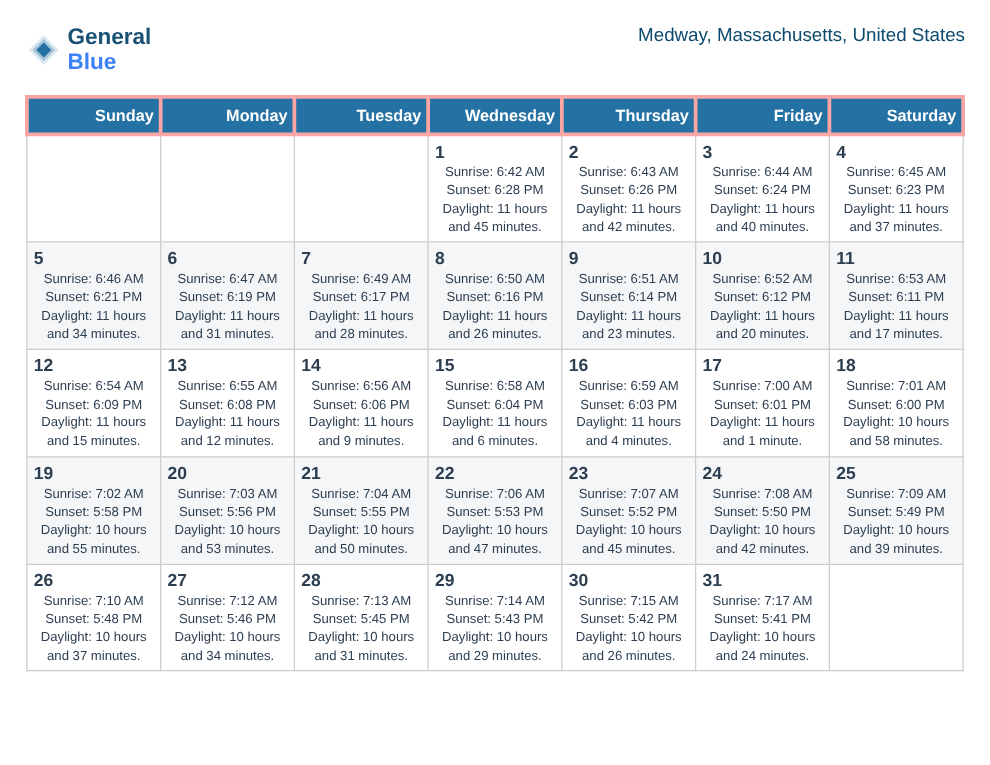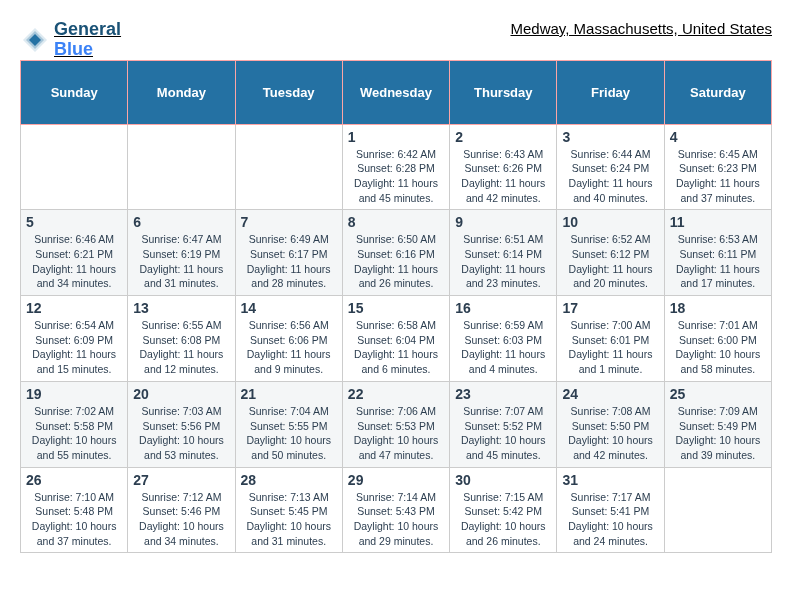--- a/index.html
+++ b/index.html
@@ -7,22 +7,21 @@
       font-family: Arial, sans-serif;
       background: #fff;
       width: 792px;
       min-height: 612px;
       padding: 20px;
     }
     .header {
       display: flex;
       justify-content: space-between;
       align-items: flex-start;
-      margin-bottom: 0;
-      text-decoration: underline;
+      margin-bottom: 16px;
     }
     .logo {
       display: flex;
       align-items: center;
       gap: 4px;
     }
     .logo-text {
       font-size: 18px;
       font-weight: bold;
       color: #1a5276;
@@ -35,35 +34,35 @@
     .title-block {
       text-align: right;
     }
     .month-title {
       font-size: 36px;
       color: #2c3e50;
       font-weight: normal;
     }
     .location {
       font-size: 15px;
-      color: #000000;
+      color: #0c4a6e;
     }
     table {
       width: 100%;
       border-collapse: collapse;
       font-size: 11px;
     }
     thead th {
       background-color: #2471a3;
       color: white;
-      padding: 24px 4px;
-      text-align: center;
+      padding: 6px 4px;
+      text-align: right;
       font-size: 13px;
       font-weight: bold;
-      border: 1px solid #fca5a5;
+      border: 3px solid #fca5a5;
     }
     td {
       border: 1px solid #ccc;
       vertical-align: top;
       padding: 4px 5px;
       width: 107px;
       min-height: 80px;
       height: 80px;
     }
     .day-number {

